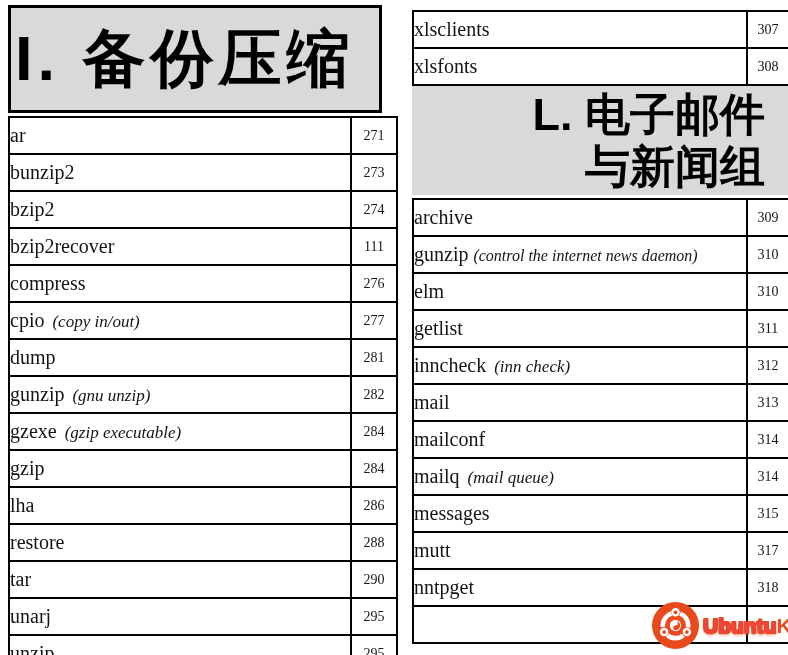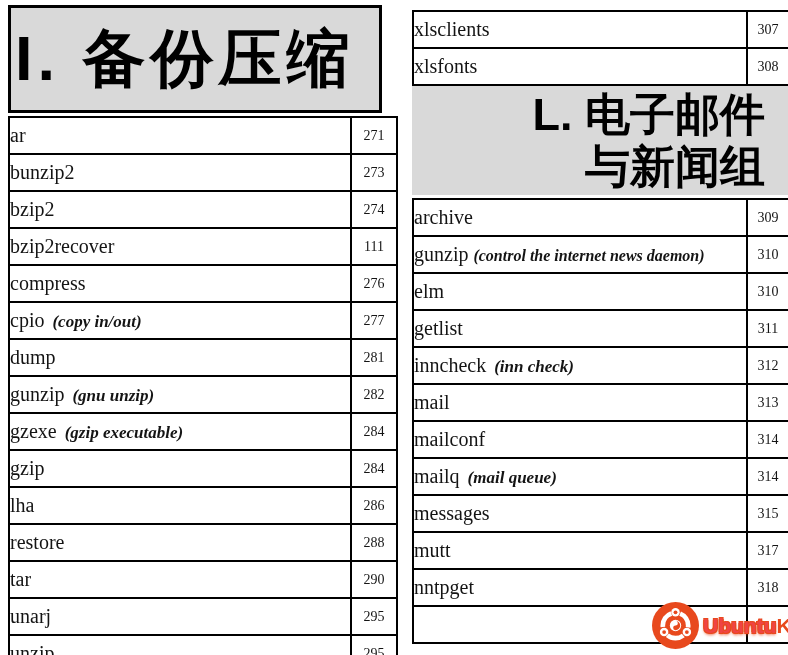--- a/index.html
+++ b/index.html
@@ -54,21 +54,21 @@
   }
   table.toc td {
     border:2px solid #000;
     height:37px;
     vertical-align:middle;
     overflow:hidden;
     white-space:nowrap;
   }
   td.name { font-size:20px; }
   td.pg   { text-align:center; font-size:14px; }
-  .note   { font-style:italic; font-size:17px; margin-left:8px;font-weight:bold; }
+  .note   { font-style:italic; font-size:17px; margin-left:8px; }
   .note:empty { margin-left:0; }
   .col-left  td.name { width:342px; }  .col-left  td.pg { width:46px; }
   .col-right td.name { width:334px; }  .col-right td.pg { width:42px; }
 
   
   .brand {
     position:absolute; left:652px; top:602px;
     display:flex; align-items:center;
     z-index:5;
     font-family:"Liberation Sans", sans-serif;

